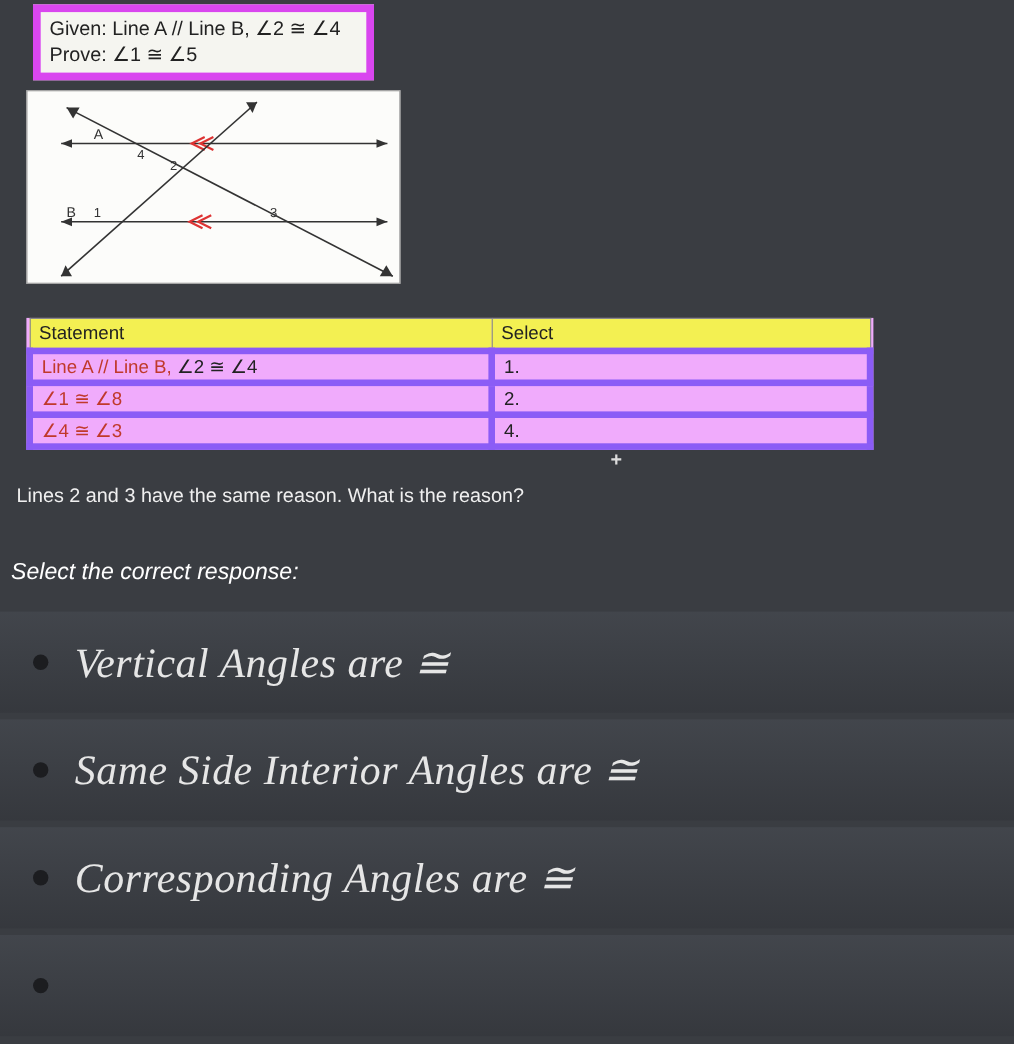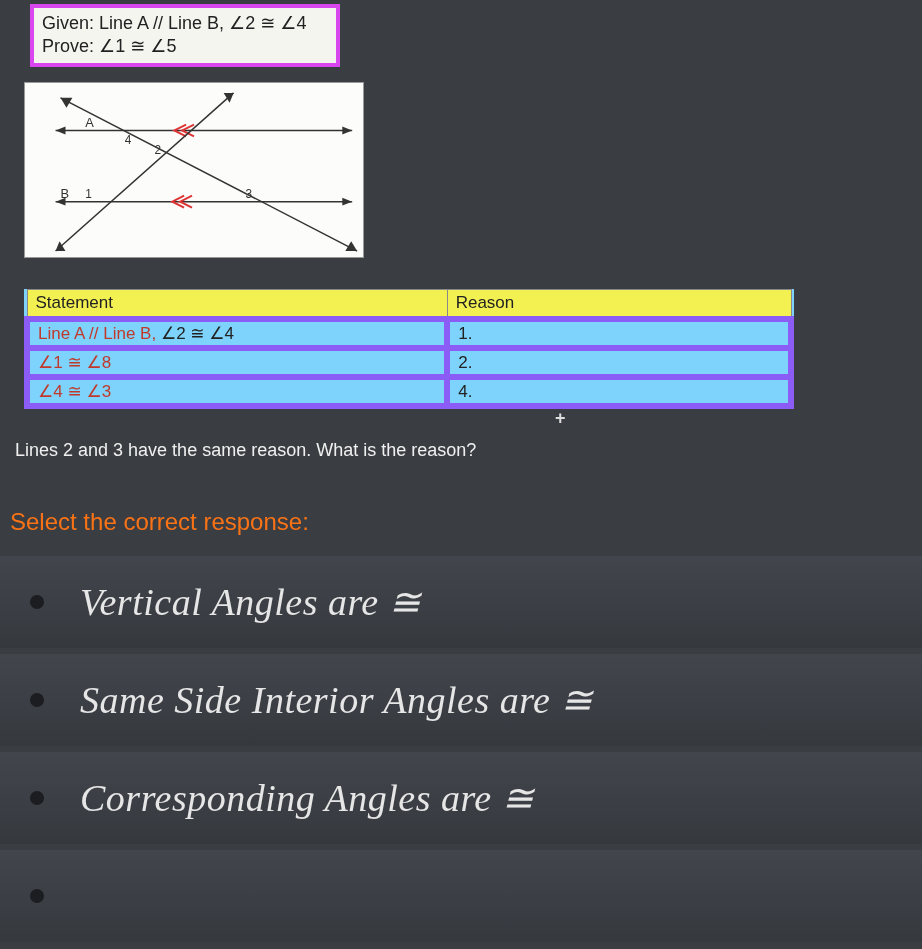--- a/index.html
+++ b/index.html
@@ -10,21 +10,21 @@
     font-family: Arial, sans-serif;
     color: #e8e8e8;
     overflow: hidden;
     position: relative;
   }
   .given-box {
     position: absolute;
     top: 4px;
     left: 30px;
     background: #f5f5f0;
-    border: 4px solid #d946ef;
+    border: 7px solid #d946ef;
     padding: 4px 8px;
     color: #222;
     font-size: 18px;
     line-height: 1.3;
     width: 310px;
   }
   .diagram-box {
     position: absolute;
     top: 82px;
     left: 24px;
@@ -33,21 +33,21 @@
     background: #fcfcfa;
     border: 1px solid #999;
   }
   .diagram-box svg { width: 100%; height: 100%; display: block; }
   .proof-table {
     position: absolute;
     top: 289px;
     left: 24px;
     width: 770px;
     border-collapse: collapse;
-    background: #7dd3fc;
+    background: #f0abfc;
     color: #222;
     font-size: 17px;
   }
   .proof-table th {
     background: #f3f052;
     text-align: left;
     font-weight: normal;
     padding: 3px 8px;
     border: 1px solid #888;
   }
@@ -61,38 +61,38 @@
     position: absolute;
     top: 440px;
     left: 15px;
     font-size: 18px;
     color: #f0f0f0;
   }
   .prompt {
     position: absolute;
     top: 508px;
     left: 10px;
-    font-size: 24px;
-    color: #f97316;
+    font-style: italic;
+    font-size: 21px;
+    color: #ffffff;
   }
   .options {
     position: absolute;
     top: 556px;
     left: 0;
     width: 922px;
   }
   .option {
     display: flex;
     align-items: center;
     min-height: 92px;
     padding: 8px 28px 8px 30px;
     margin-bottom: 6px;
     background: linear-gradient(to bottom, rgba(90,95,105,0.25), rgba(40,42,48,0.25));
     cursor: pointer;
-    gap: 12px;
   }
   .option .bullet {
     width: 14px;
     height: 14px;
     border-radius: 50%;
     background: #1c1d20;
     margin-right: 24px;
     flex-shrink: 0;
   }
   .option .lbl {
@@ -150,21 +150,21 @@
     <text x="130" y="72" font-size="12" fill="#333">2</text>
     <text x="60" y="116" font-size="12" fill="#333">1</text>
     <text x="222" y="116" font-size="12" fill="#333">3</text>
   </svg>
 </div>
 
 <table class="proof-table">
   <tbody>
       <tr>
     <th style="width:55%">Statement</th>
-    <th>Reason</th>
+    <th>Select</th>
   </tr>
   <tr>
     <td><span class="red">Line A // Line B,</span> <span>∠2 ≅ ∠4</span></td>
     <td>1.</td>
   </tr>
   <tr>
     <td class="red">∠1 ≅ ∠8</td>
     <td>2.</td>
   </tr>
   <tr>

